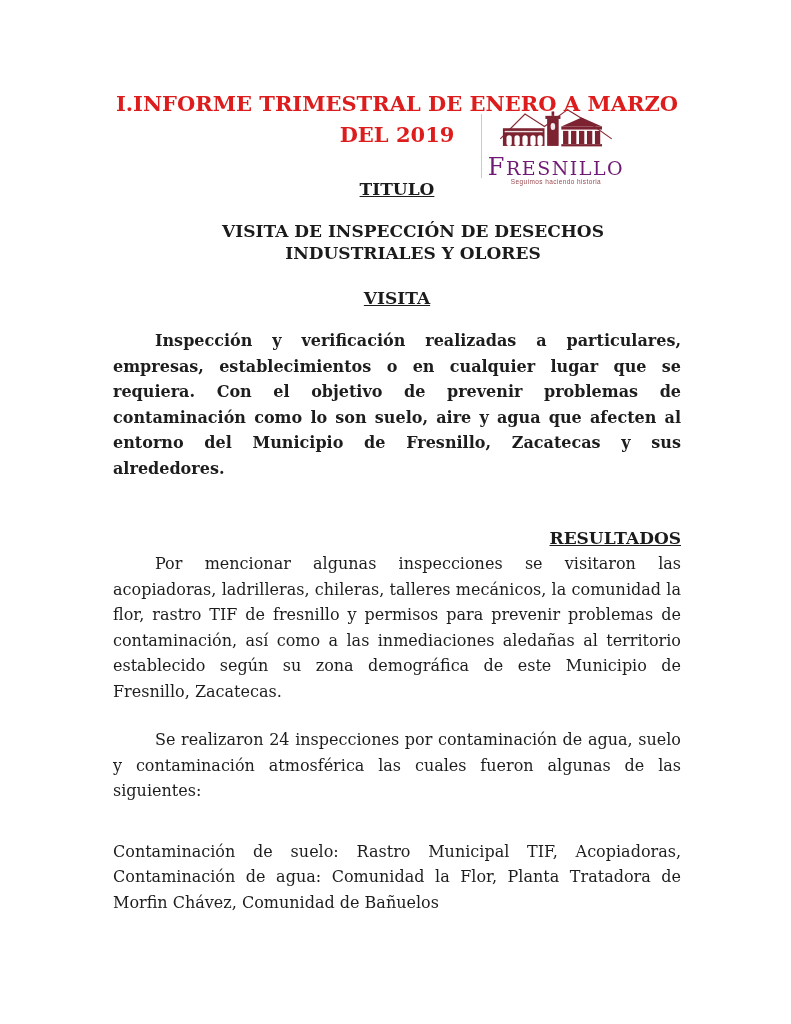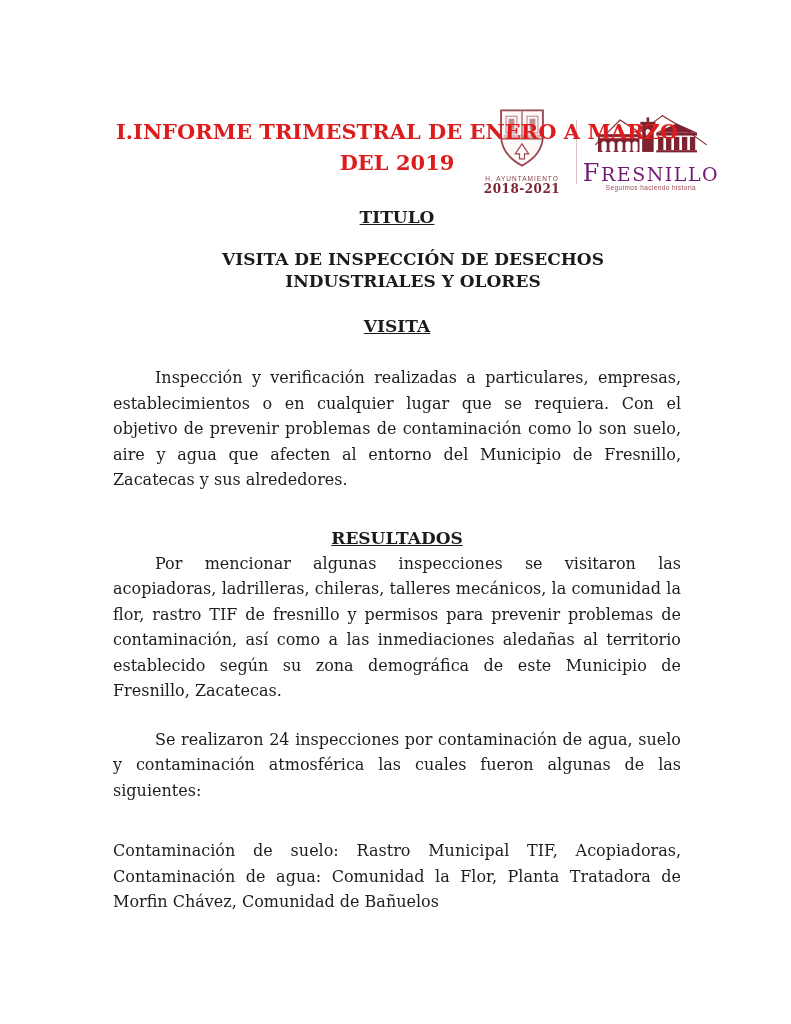--- a/index.html
+++ b/index.html
@@ -73,83 +73,66 @@
   }
 
   
   .content {
     position: absolute;
     top: 0;
     left: 113px;
     width: 568px;
   }
   .doc-title {
-    margin-top: 116px;
+    margin-top: 88px;
     font-size: 21px;
     line-height: 31px;
     font-weight: bold;
     text-align: center;
     color: #dd1d1d;
   }
   .section-heading {
     font-size: 17px;
     font-weight: bold;
     text-align: center;
     text-decoration: underline;
     color: #1b1b1b;
     line-height: 22px;
   }
   .h-titulo     { margin-top: 28px; }
   .h-resumen    { margin-top: 23px; }
-  .h-resultados { margin-top: 34px; }
+  .h-resultados { margin-top: 46px; text-align: right; }
   .doc-subtitle {
     margin-top: 20px;
     font-size: 17px;
     font-weight: bold;
     text-align: center;
     color: #1b1b1b;
     line-height: 22px;
     margin-left: 32px;
   }
   .para {
     font-size: 16px;
     line-height: 25.5px;
     text-align: justify;
     color: #1d1d1d;
   }
   .indent { text-indent: 42px; }
-  .p-resumen      { margin-top: 28px; }
+  .p-resumen      { margin-top: 19px; font-weight: bold; }
   .p-resultados-1 { margin-top: 2px; }
   .p-resultados-2 { margin-top: 23px; }
   .p-contam-1     { margin-top: 35px; }
 </style>
 </head>
 <body>
 
 <div class="page">
 
   <div class="logos">
 
-    <div class="crest-block">
-      <span>
-        <svg width="56" height="62" viewBox="0 0 64 74">
-          <path d="M7 4 H57 V34 C57 53 45 63 32 70 C19 63 7 53 7 34 Z" fill="#fdf9f8" stroke="#9a4a50" stroke-width="2.2"></path>
-          <line x1="32" y1="5" x2="32" y2="38" stroke="#9a4a50" stroke-width="1.4"></line>
-          <line x1="8" y1="38" x2="56" y2="38" stroke="#9a4a50" stroke-width="1.4"></line>
-          <rect x="13" y="11" width="13" height="20" fill="none" stroke="#b97f84" stroke-width="1.2"></rect>
-          <rect x="16" y="14" width="7" height="13" fill="#c08a8e"></rect>
-          <rect x="38" y="11" width="13" height="20" fill="none" stroke="#b97f84" stroke-width="1.2"></rect>
-          <rect x="41" y="14" width="7" height="13" fill="#c08a8e"></rect>
-          <rect x="10" y="33" width="44" height="5" fill="#b97f84" opacity="0.55"></rect>
-          <path d="M32 44 L40 56 H35 V62 H29 V56 H24 Z" fill="none" stroke="#9a4a50" stroke-width="1.4"></path>
-        </svg>
-      </span>
-      <div class="crest-caption">H. AYUNTAMIENTO</div>
-      <div class="crest-years">2018-2021</div>
-    </div>
 
     <div class="logo-divider"></div>
 
     <div class="brand-block">
       <span>
         <svg width="118" height="46" viewBox="0 0 130 52">
           <path d="M2 36 L30 8 L52 22 L78 3 L104 19 L128 36" fill="none" stroke="#8a2a33" stroke-width="1.3"></path>
 
           <rect x="5" y="24" width="47" height="20" fill="#7c2230"></rect>
           <rect x="7" y="27" width="43" height="1.6" fill="#ffffff" opacity="0.85"></rect>

